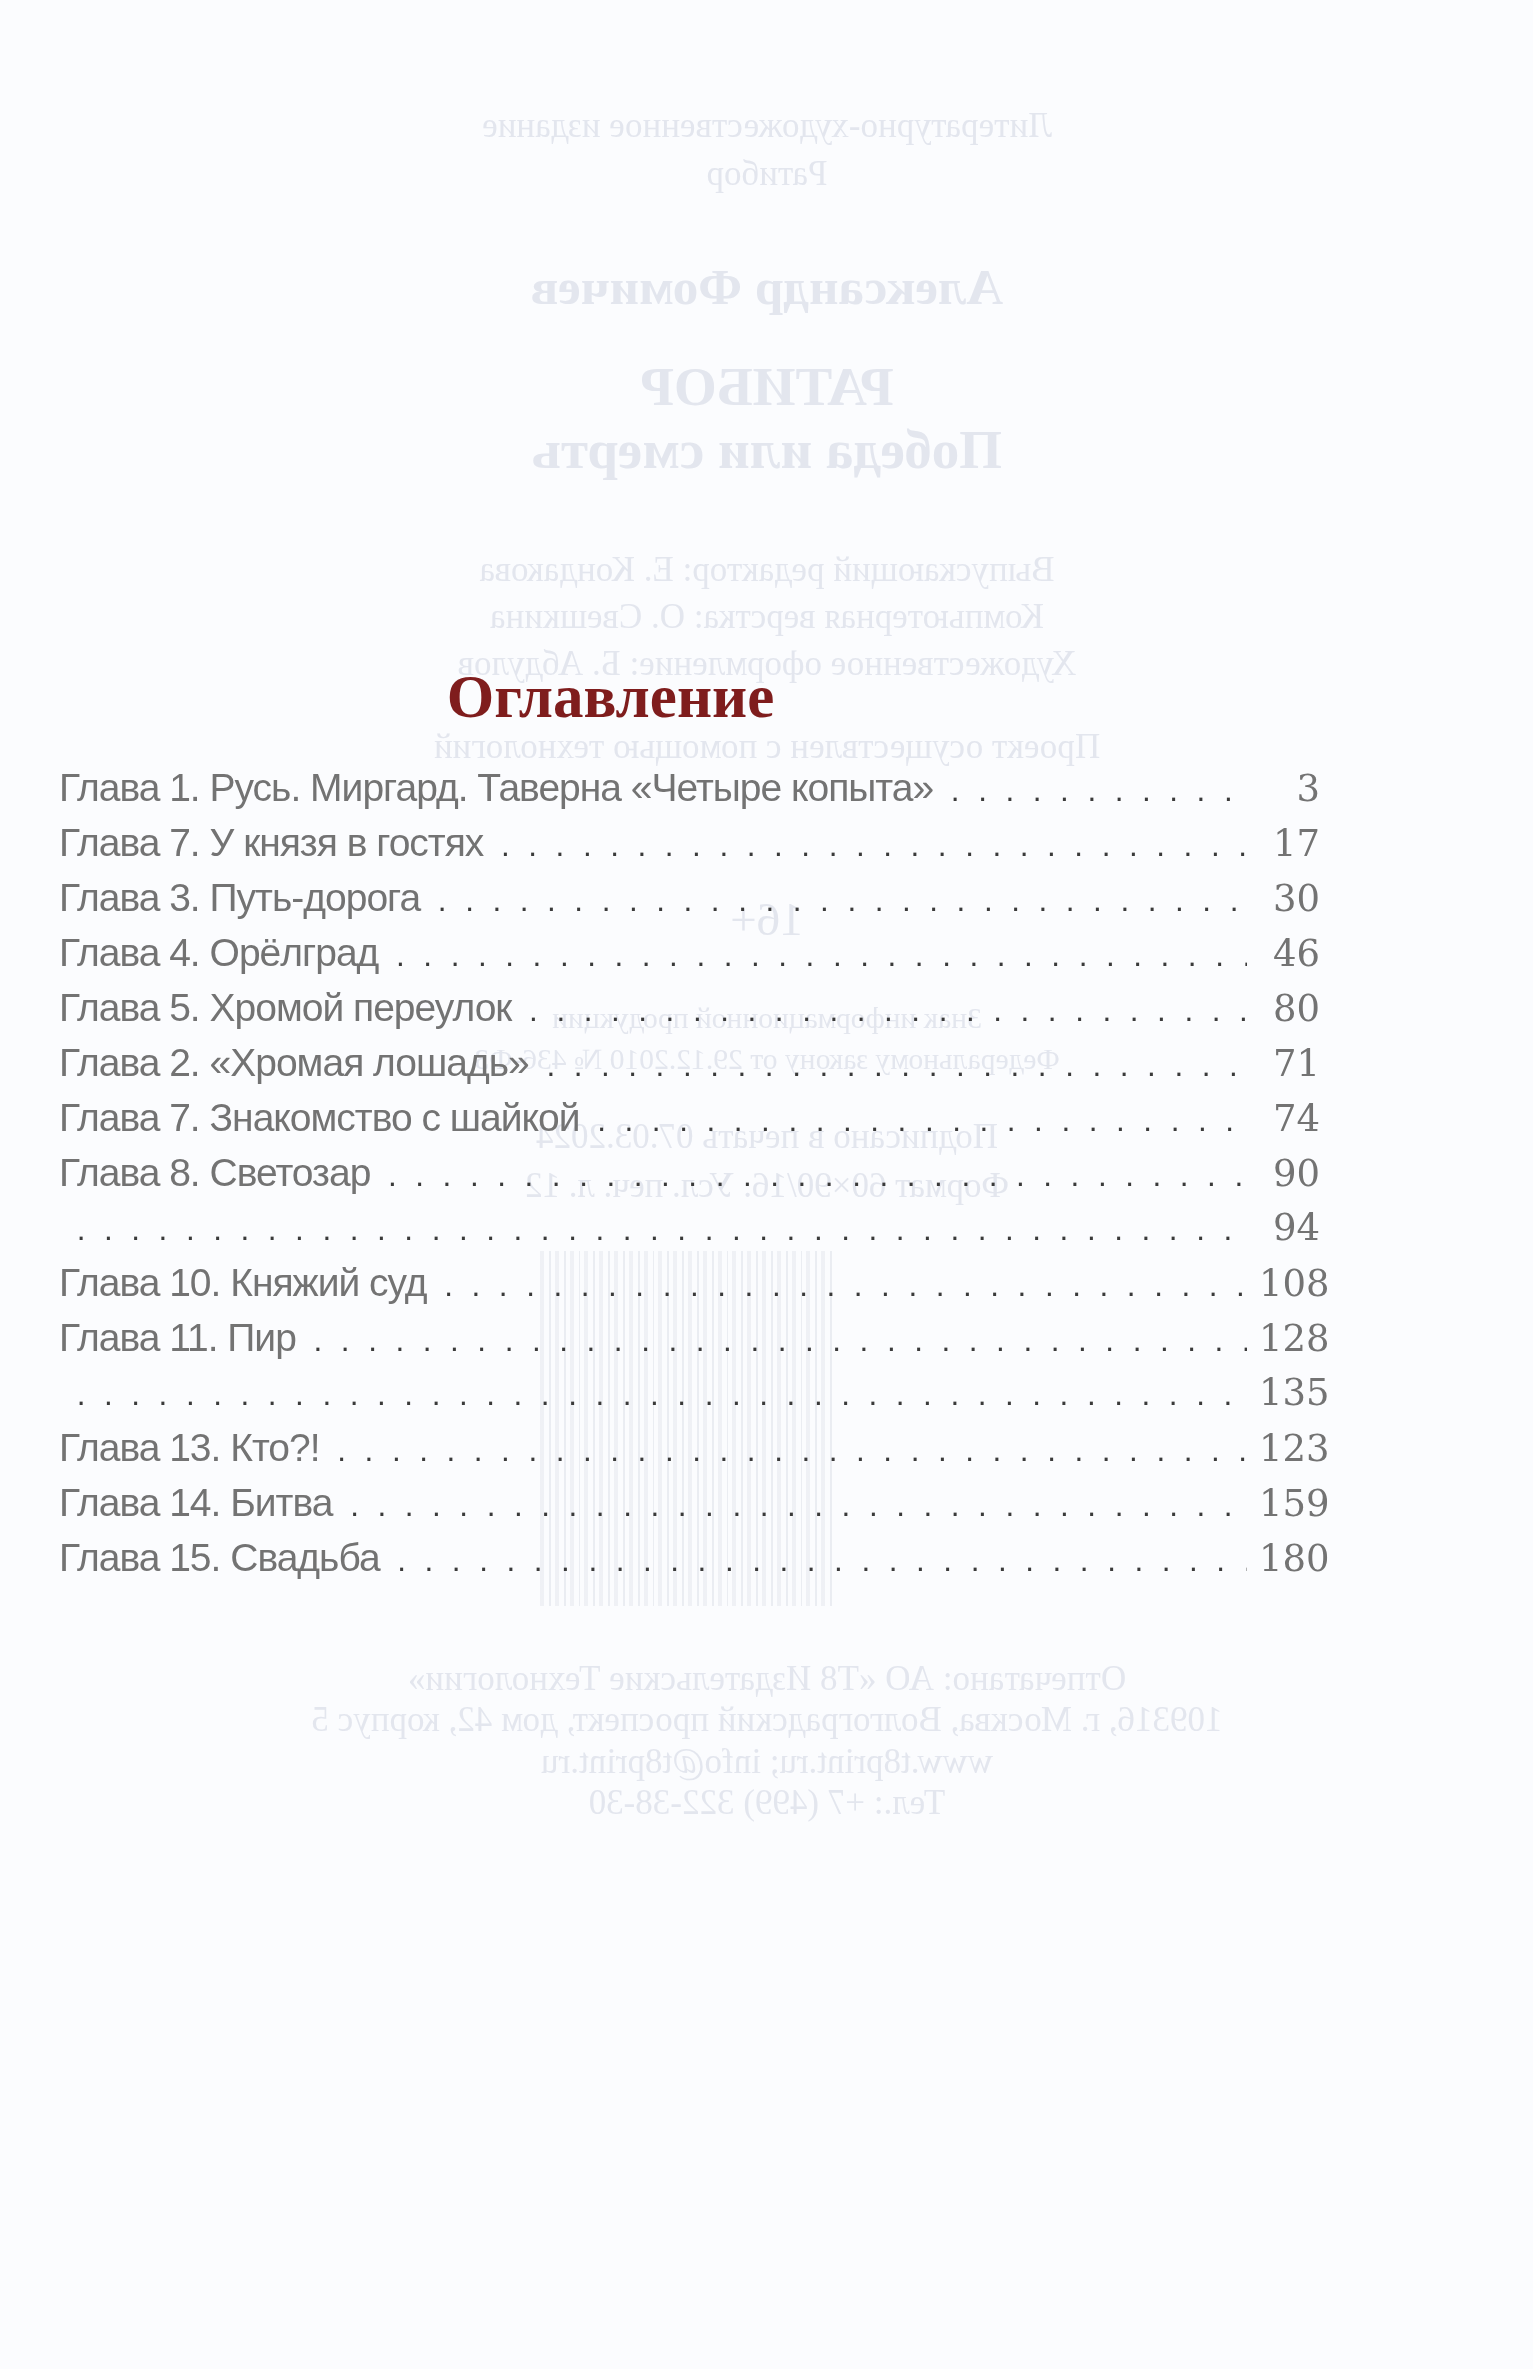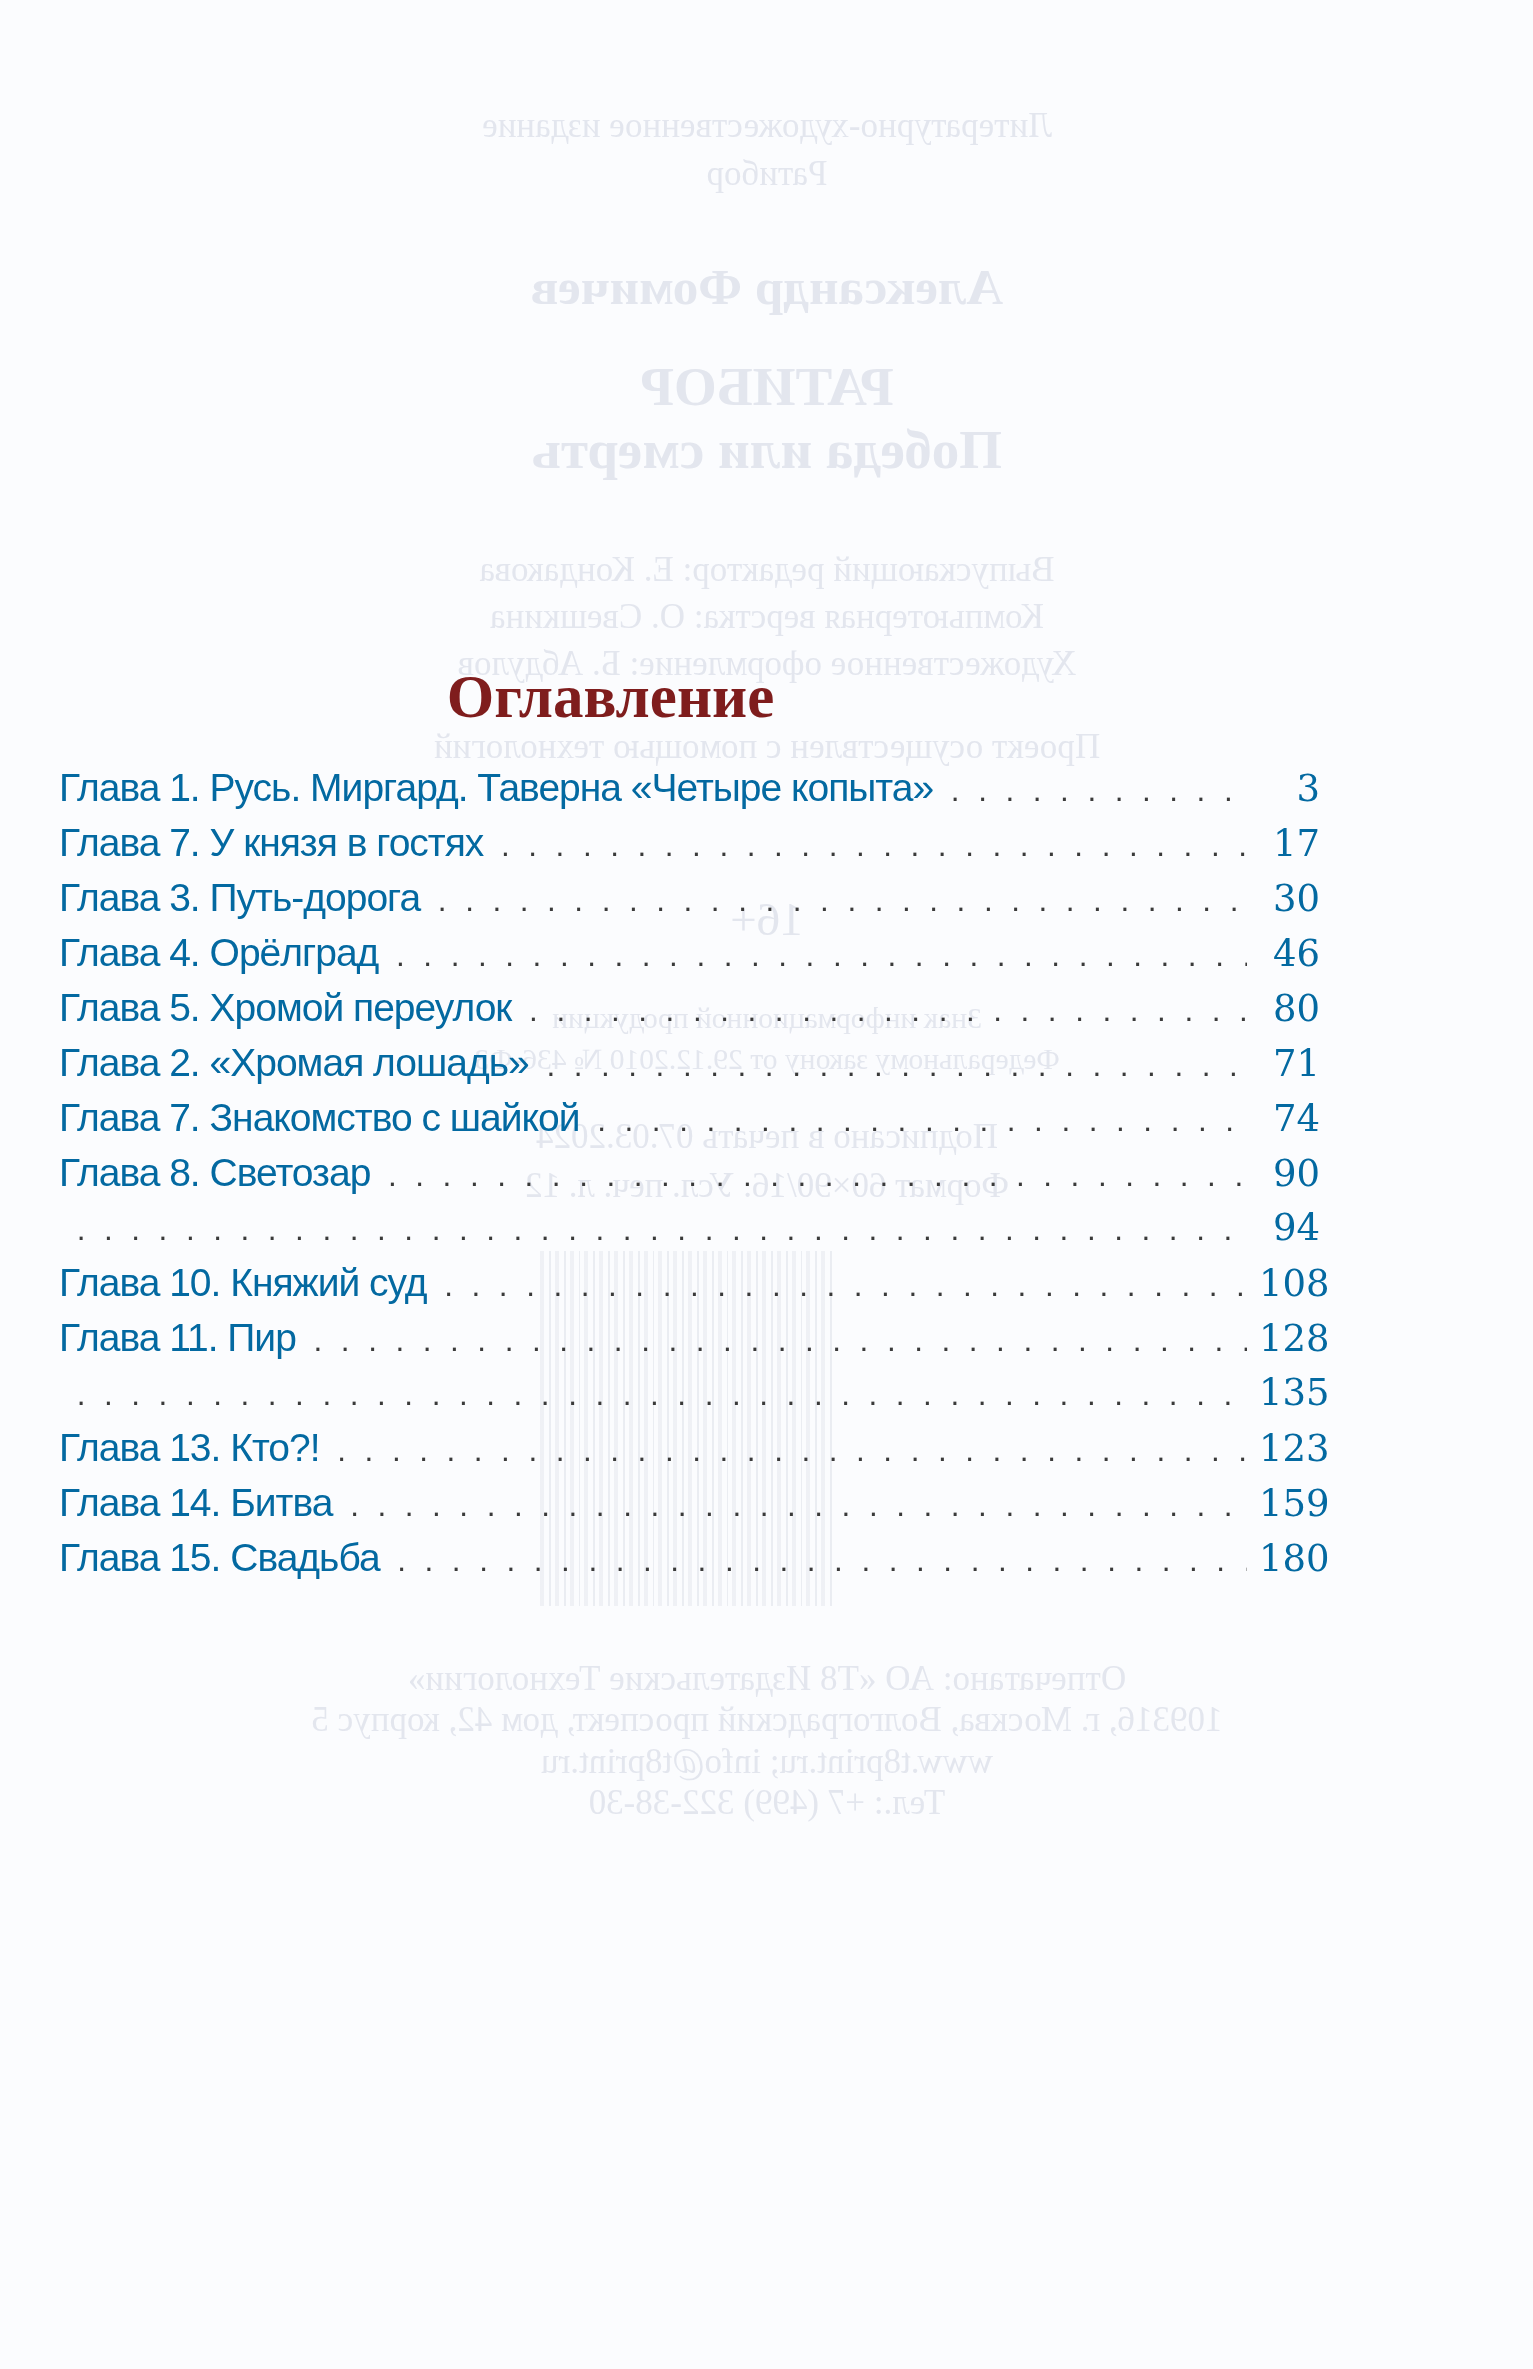--- a/index.html
+++ b/index.html
@@ -29,21 +29,21 @@
     font-weight: bold; font-size: 61px; color: #7f1d1d;
     letter-spacing: 0px;
   }
   .toc {
     position: absolute; left: 59px; top: 766px; width: 1261px;
   }
   .toc-row {
     display: flex; align-items: baseline;
     height: 55px;
     font-family: "Liberation Sans Narrow", "Liberation Sans", sans-serif;
-    font-size: 39px; color: #0369a1;
+    font-size: 39px; color: #737373;
   }
   .toc-title { white-space: nowrap; transform-origin: left; letter-spacing: -1px; }
   .toc-dots {
     flex: 1; overflow: hidden; white-space: nowrap;
     margin: 0 11.8px 0 17.7px; color: #3a3a3a;
     letter-spacing: 4.9px; font-size: 31.5px;
   }
   .toc-dots::before { content: ". . . . . . . . . . . . . . . . . . . . . . . . . . . . . . . . . . . . . . . . . . . . . . . . . . . . . . . . . . . . . . . . . . . . . . . . . . . . . ."; }
   .toc-page { width: 61px; text-align: right; font-family: "DejaVu Serif", serif; font-size: 37px; }
 </style>

